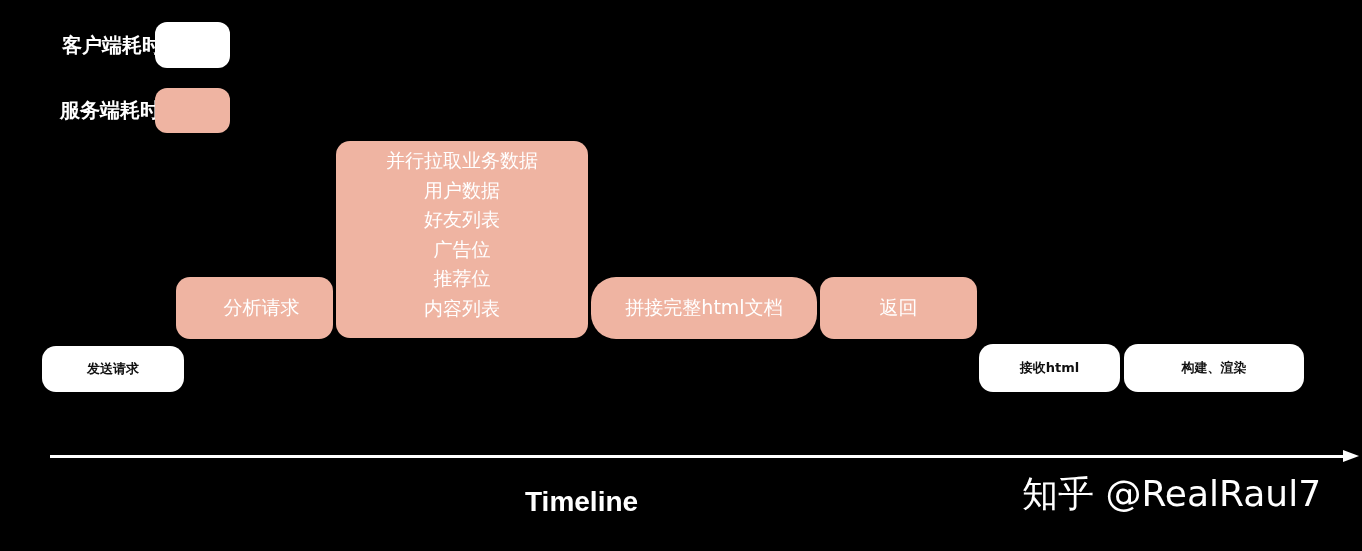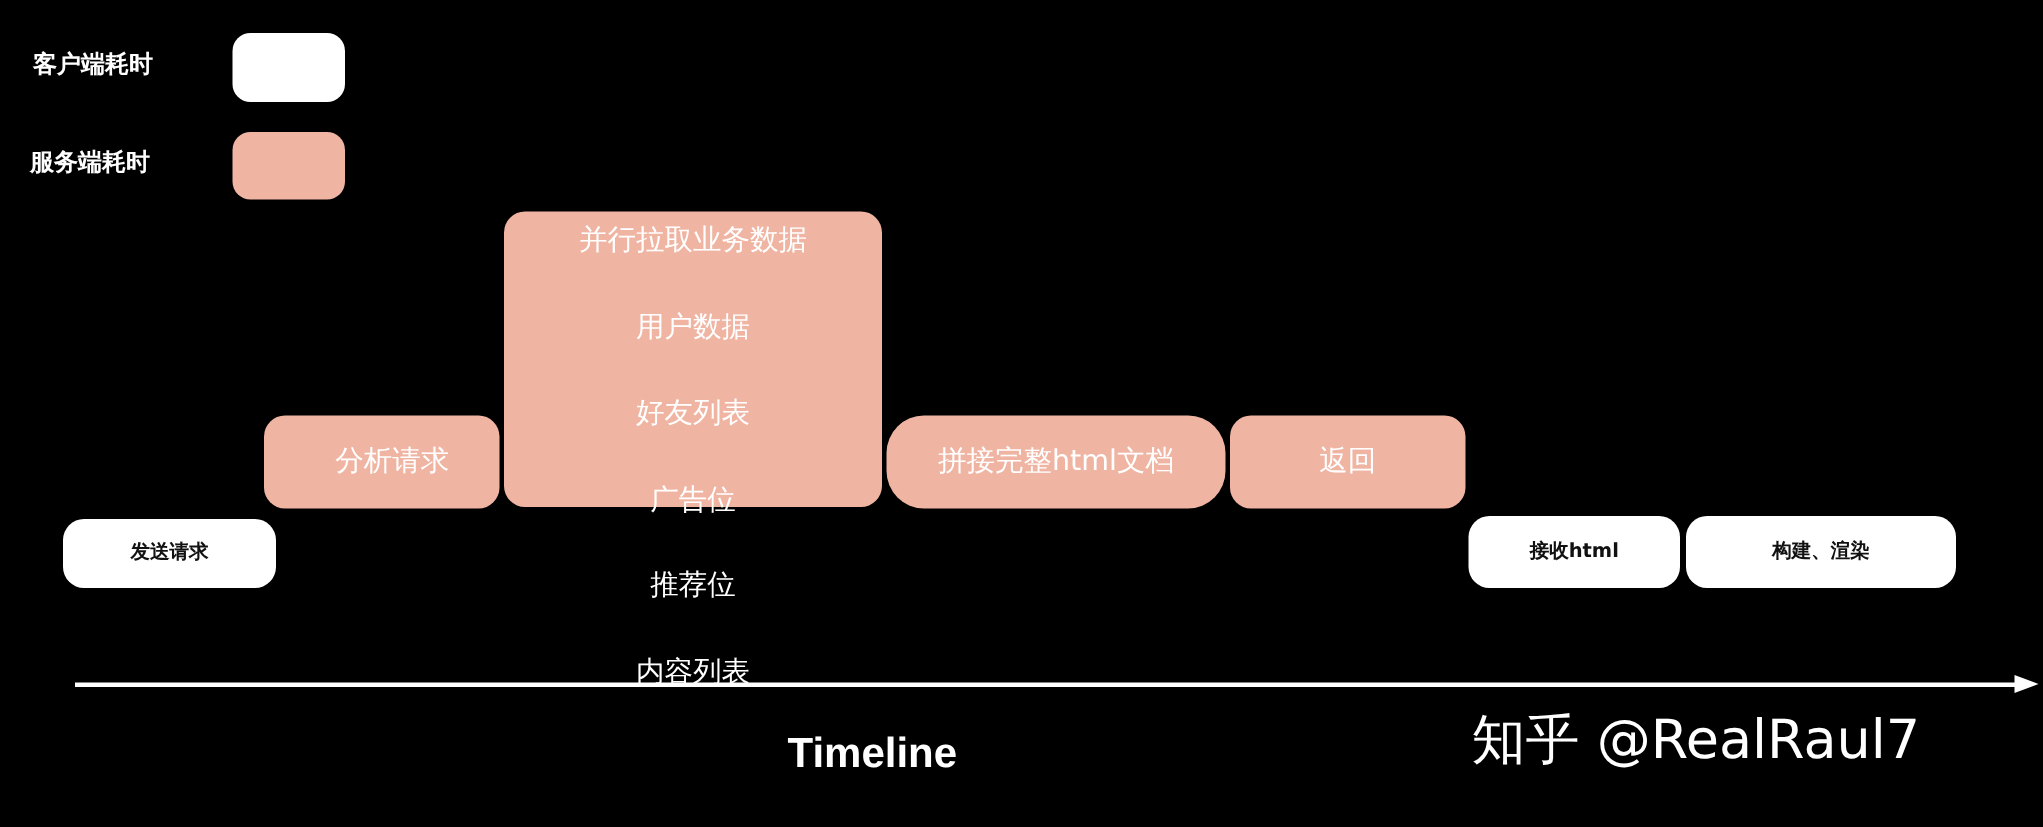--- a/index.html
+++ b/index.html
@@ -10,44 +10,44 @@
     body {
       width: 1362px;
       height: 551px;
       position: relative;
       overflow: hidden;
       font-family: "DejaVu Sans", "Liberation Sans", sans-serif;
     }
     .abs { position: absolute; }
     .legend-label {
       color: #ffffff;
-      font-size: 16px;
+      font-size: 20px;
       font-weight: bold;
       line-height: 1;
       white-space: nowrap;
+      margin-left: 40px;
     }
     .swatch {
       border-radius: 12px;
     }
     .box {
       position: absolute;
       box-sizing: border-box;
       border-radius: 14px;
       display: flex;
       flex-direction: column;
       align-items: center;
       justify-content: center;
       text-align: center;
       white-space: nowrap;
     }
     .box.server {
       background: #efb4a2;
       color: #ffffff;
       font-size: 19px;
-      gap: 28px;
     }
     .box.client {
       background: #ffffff;
       color: #111111;
       font-size: 13px;
       font-weight: bold;
     }
     .box .line {
       line-height: 29.5px;
     }
@@ -76,21 +76,21 @@
       width: 200px;
       text-align: left;
       color: #ffffff;
       font-family: "Liberation Sans", sans-serif;
       font-weight: bold;
       font-size: 28px;
       line-height: 36px;
     }
     .watermark {
       position: absolute;
-      left: 981px;
+      left: 1022px;
       top: 472px;
       color: #ffffff;
       font-size: 36px;
       line-height: 44px;
       white-space: nowrap;
       font-family: "DejaVu Sans", sans-serif;
     }
   </style>
 </head>
 <body>

